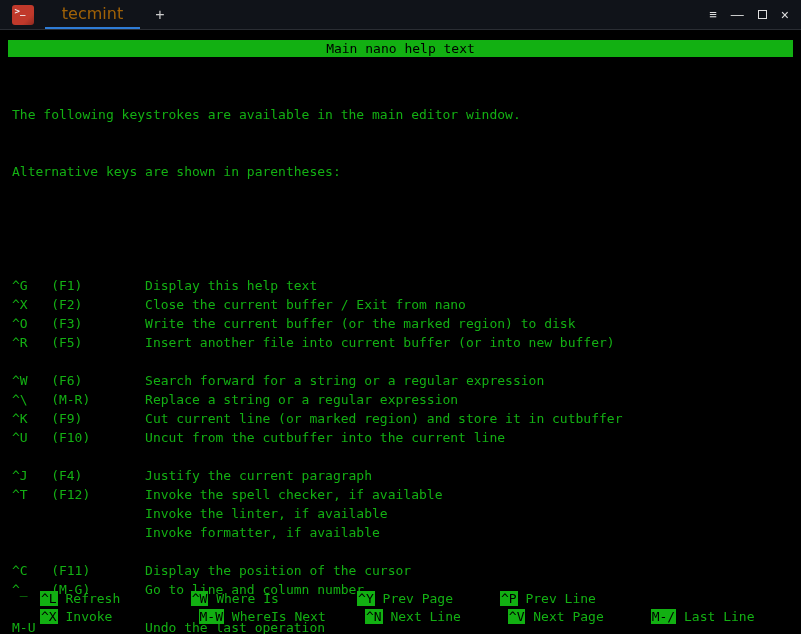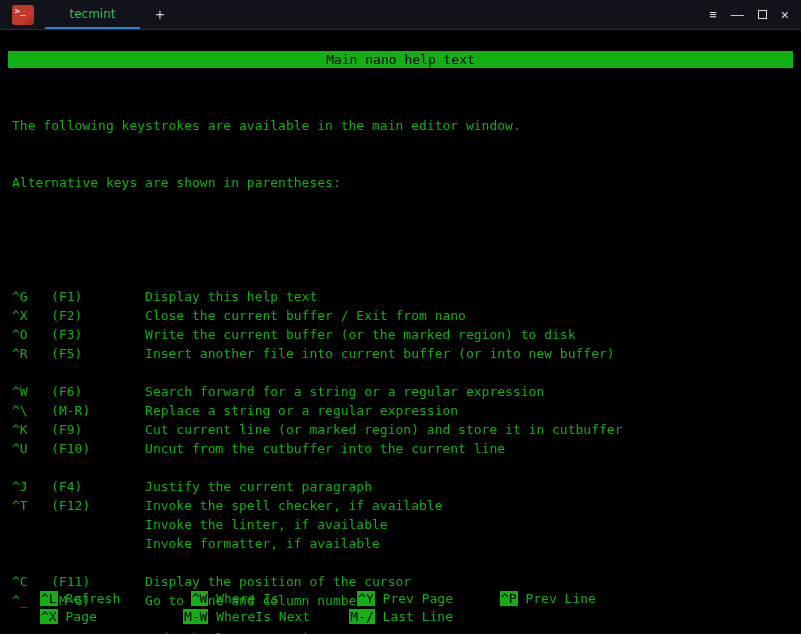--- a/index.html
+++ b/index.html
@@ -38,24 +38,24 @@
     left: 3px; top: 1px;
     font-size: 9px;
     color: #f2f2f2;
     font-weight: bold;
   }
   .tab {
     width: 95px;
     display: flex;
     align-items: center;
     justify-content: center;
-    color: #22c55e;
+    color: #a16207;
     border-bottom: 2px solid #2e7cd6;
     font-family: "DejaVu Sans", "Segoe UI", sans-serif;
-    font-size: 12px;
+    font-size: 16px;
   }
   .tab-new {
     width: 40px;
     display: flex;
     align-items: center;
     justify-content: center;
     color: #ccc;
     font-size: 16px;
     font-family: sans-serif;
   }
@@ -83,21 +83,21 @@
     background: #000;
     padding: 10px 12px 6px 12px;
     position: relative;
   }
   .banner {
     background: #12b012;
     color: #000;
     text-align: center;
     font-weight: normal;
     padding: 1px 0;
-    margin: 11px -4px 0 -4px;
+    margin: 0 -4px 0 -4px;
   }
   .content {
     color: #13b013;
     line-height: 19px;
     white-space: pre;
     margin-top: 10px;
   }
   .row { white-space: pre; }
   .intro { white-space: normal; }
   .bottombar {
@@ -148,19 +148,21 @@
   </div>
   <div class="bottombar">
     <div id="bottom-rows">
         <div class="flexcols">
           <span class="col"><span class="hl">^L</span><span> Refresh         </span></span>
           <span class="col"><span class="hl">^W</span><span> Where Is          </span></span>
           <span class="col"><span class="hl">^Y</span><span> Prev Page      </span></span>
           <span class="col"><span class="hl">^P</span><span> Prev Line      </span></span>
         </div>
         <div class="flexcols">
-          <span class="col"><span class="hl">^X</span><span> Page           </span></span>
+          <span class="col"><span class="hl">^X</span><span> Invoke           </span></span>
           <span class="col"><span class="hl">M-W</span><span> WhereIs Next     </span></span>
+          <span class="col"><span class="hl">^N</span><span> Next Line      </span></span>
+          <span class="col"><span class="hl">^V</span><span> Next Page      </span></span>
           <span class="col"><span class="hl">M-/</span><span> Last Line   </span></span>
         </div>
       </div>
   </div>
 </div>
 
 </body></html>

